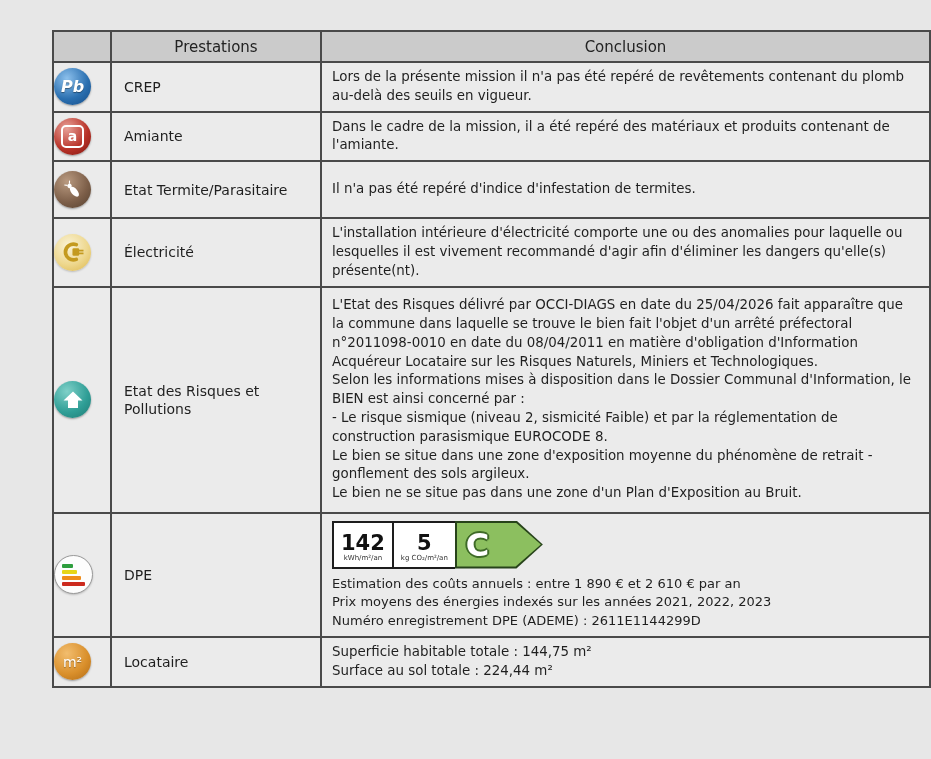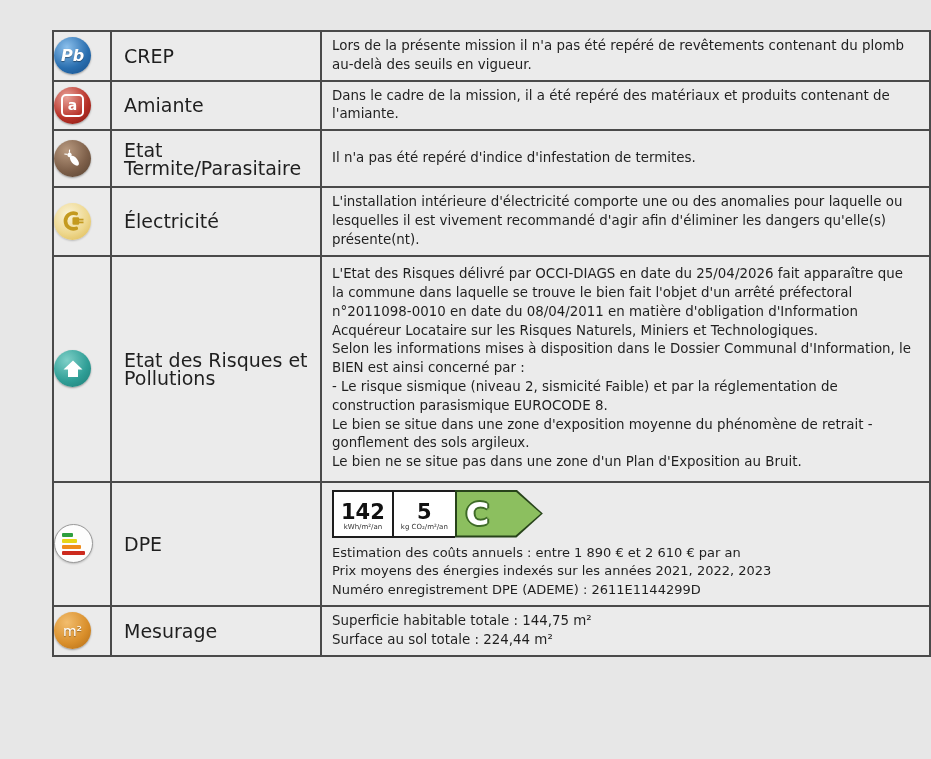--- a/index.html
+++ b/index.html
@@ -26,21 +26,21 @@
   .col-prest{width:210px;}
   .col-concl{width:609px;}
   .diag-table th{
     background:#cbcbcb;
     height:29px;
     font-size:15px;
     font-weight:400;
     color:#222;
   }
   td.icon-cell{text-align:left;}
-  td.prest-cell{padding:4px 6px 4px 12px;font-size:19px;line-height:18px;}
+  td.prest-cell{padding:4px 6px 4px 12px;font-size:14px;line-height:18px;}
   td.concl-cell{padding:5px 10px;font-size:13.4px;line-height:18.8px;}
   .concl-text{white-space:pre-line;display:block;}
   .r-crep{height:47px;}
   .r-amiante{height:46px;}
   .r-termite{height:57px;}
   .r-elec{height:61px;}
   .r-risques{height:226px;}
   .r-dpe{height:113px;}
   .r-mesurage{height:45px;}
 
@@ -105,20 +105,25 @@
 </head>
 <body>
 
 <table class="diag-table">
   <colgroup>
       <col class="col-icon">
       <col class="col-prest">
       <col class="col-concl">
     </colgroup>
   <tbody>
+      <tr>
+    <th></th>
+    <th>Prestations</th>
+    <th>Conclusion</th>
+  </tr>
 
   <tr class="r-crep">
     <td class="icon-cell">
       <span class="ico ico-pb">
             <span>Pb</span>
           </span>
     </td>
     <td class="prest-cell">CREP</td>
     <td class="concl-cell">
           <span class="concl-text">Lors de la présente mission il n'a pas été repéré de revêtements contenant du plomb au-delà des seuils en vigueur.</span>
@@ -227,20 +232,20 @@
       </div>
     </td>
   </tr>
 
   <tr class="r-mesurage">
     <td class="icon-cell">
       <span class="ico ico-m2">
             <span>m²</span>
           </span>
     </td>
-    <td class="prest-cell">Mesurage</td>
+    <td class="prest-cell">Locataire</td>
     <td class="concl-cell">
           <span class="concl-text">Superficie habitable totale : 144,75 m²
 Surface au sol totale : 224,44 m²</span>
         </td>
   </tr>
 </tbody>
   </table>
 
 </body></html>

